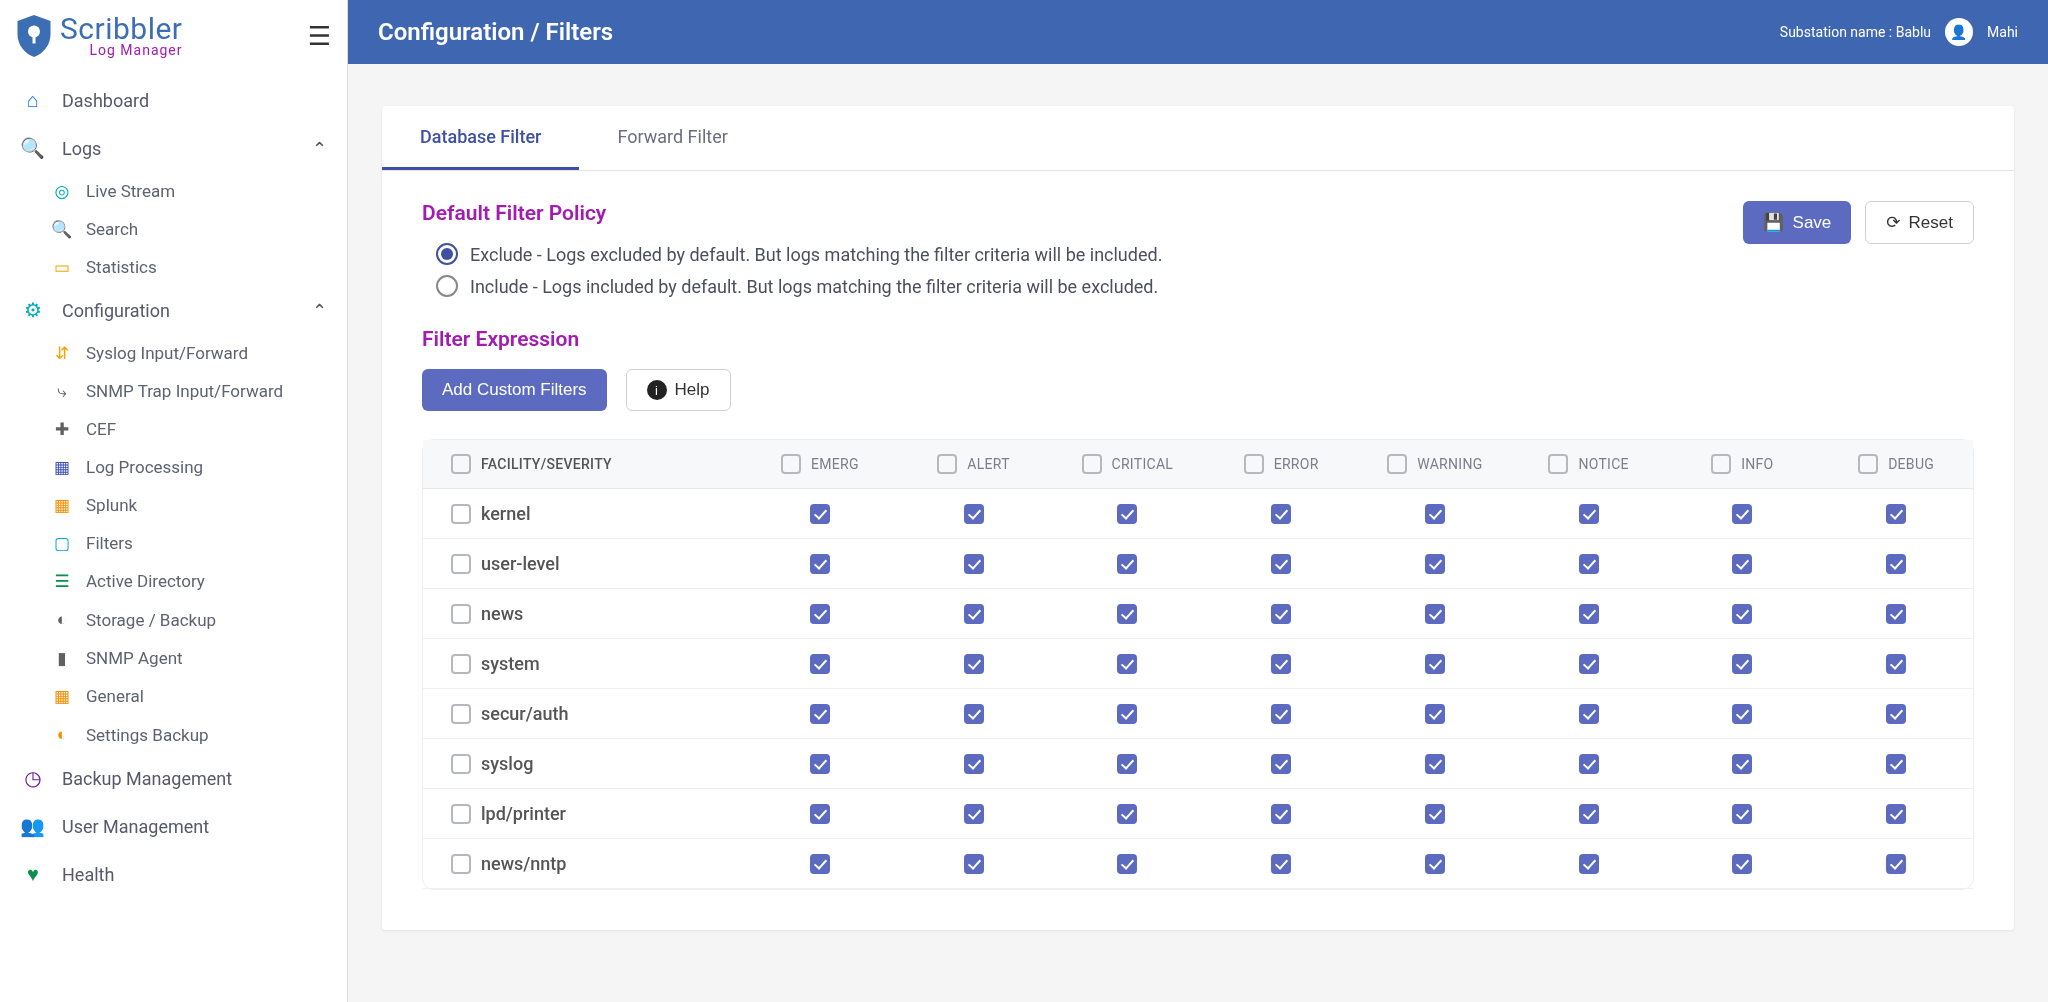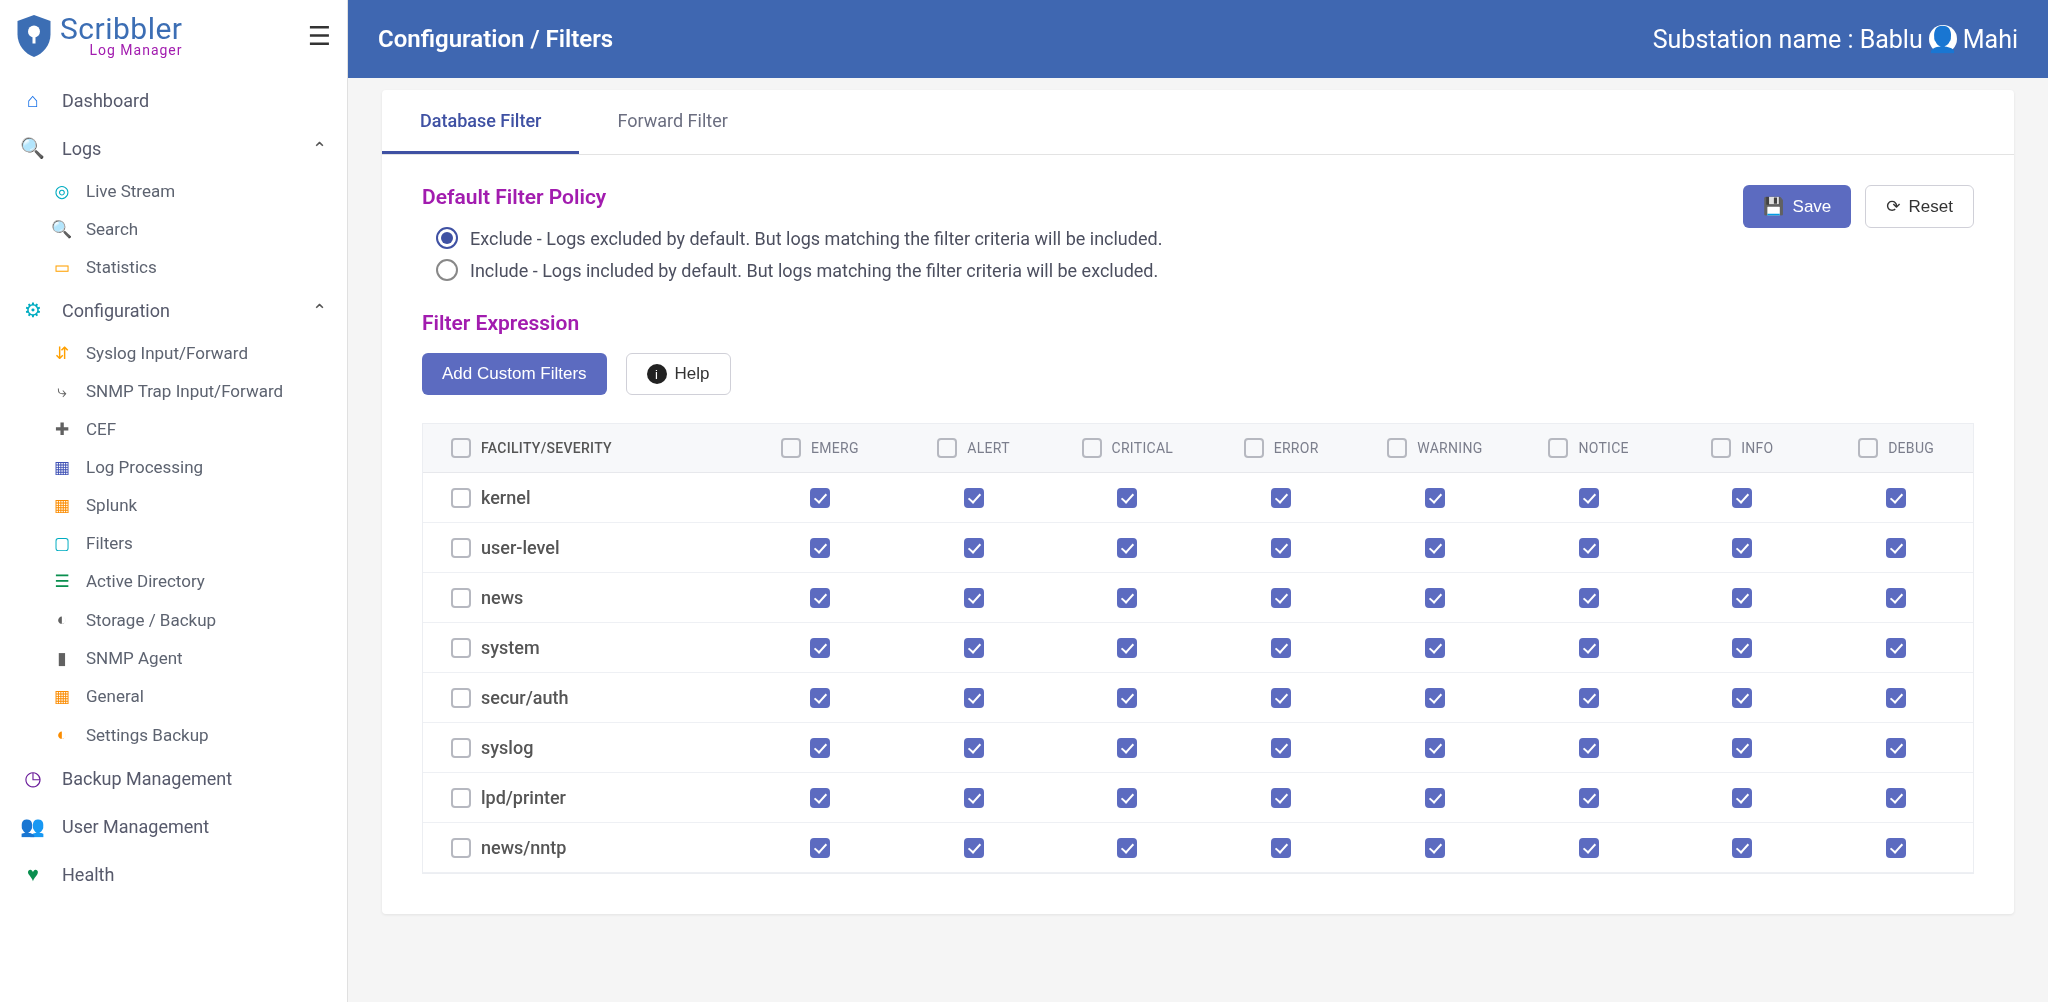--- a/index.html
+++ b/index.html
@@ -15,25 +15,25 @@
 
   .nav { padding: 6px 0; }
   .nav-item { display:flex; align-items:center; padding: 12px 20px; color:#56596b; cursor:pointer; font-size:18px; }
   .nav-item .ic { width:26px; display:inline-flex; justify-content:center; margin-right:16px; font-size:20px; }
   .nav-item .chev { margin-left:auto; font-size:18px; color:#555; }
   .nav-sub { padding-left: 10px; }
   .nav-sub .sub-item { display:flex; align-items:center; padding: 9px 20px 9px 40px; color:#5d6370; font-size:17px; cursor:pointer; }
   .nav-sub .sub-item .sic { width:24px; margin-right:12px; display:inline-flex; justify-content:center; }
 
   .main { flex:1; display:flex; flex-direction:column; }
-  .header { height:78px; background:#3f67b1; color:#fff; display:flex; align-items:center; padding:0 30px; }
+  .header { height:64px; background:#3f67b1; color:#fff; display:flex; align-items:center; padding:0 30px; }
   .header .crumb { font-size:24px; font-weight:600; }
-  .header .right { margin-left:auto; display:flex; align-items:center; gap:6px; font-size:25px;justify-content:center; }
-
-  .content-wrap { padding: 12px 34px; flex:1; overflow:auto; }
+  .header .right { margin-left:auto; display:flex; align-items:center; gap:14px; font-size:14px;justify-content:center; }
+
+  .content-wrap { padding: 42px 34px; flex:1; overflow:auto; }
   .card { background:#fff; border-radius:4px; box-shadow:0 1px 3px rgba(0,0,0,0.08); }
 
   .tabs { display:flex; border-bottom:1px solid #e3e3e3; }
   .tab { padding:20px 38px; font-size:18px; color:#6b6e80; cursor:pointer; }
   .tab.active { color:#3f51a3; border-bottom:3px solid #3f51a3; font-weight:500; }
 
   .panel { padding: 30px 40px 40px 40px; }
   .panel-head { display:flex; align-items:flex-start; }
   .section-title { font-size:21px; font-weight:600; color:#a21caf; margin-bottom:18px; }
   .actions { margin-left:auto; display:flex; gap:14px; }
@@ -43,21 +43,21 @@
   .btn-help { background:#fff; color:#333; border:1px solid #d0d0d8; }
 
   .radio-group { display:flex; flex-direction:column; gap:10px; margin-left:14px; margin-bottom:30px; }
   .radio-row { display:flex; align-items:center; gap:12px; font-size:18px; color:#4c4f5f; }
   .radio { width:22px; height:22px; border:2px solid #3f51a3; border-radius:50%; display:inline-flex; align-items:center; justify-content:center; }
   .radio.inactive { border-color:#888; }
   .radio .dot { width:12px; height:12px; background:#3f51a3; border-radius:50%; }
 
   .expr-row { display:flex; gap:19px; margin:18px 0 28px 0; }
 
-  .table { width:100%; border:1px solid #eceef2; border-radius:0; }
+  .table { width:100%; border:1px solid #eceef2; border-radius:12px; }
   .thead, .trow { display:grid; grid-template-columns: 320px repeat(8, 1fr); align-items:center; }
   .thead { background:#f7f8fa; border-bottom:1px solid #e7e8ec; padding:14px 0; color:#7b7e8c; font-size:14px; letter-spacing:0.3px; }
   .th, .td { display:flex; align-items:center; justify-content:center; gap:10px; }
   .th.first, .td.first { justify-content:flex-start; padding-left:28px; color:#555; font-weight:500; }
   .trow { border-bottom:1px solid #eef0f4; padding:14px 0; font-size:18px; color:#434656; }
 
   .cb { width:20px; height:20px; border:2px solid #b6b8c0; border-radius:4px; display:inline-block; }
   .cb.checked { background:#5c6bc0; border-color:#5c6bc0; position:relative; }
   .cb.checked:after { content:""; position:absolute; left:5px; top:1px; width:5px; height:10px; border:solid #fff; border-width:0 2.5px 2.5px 0; transform:rotate(42deg); }
 

